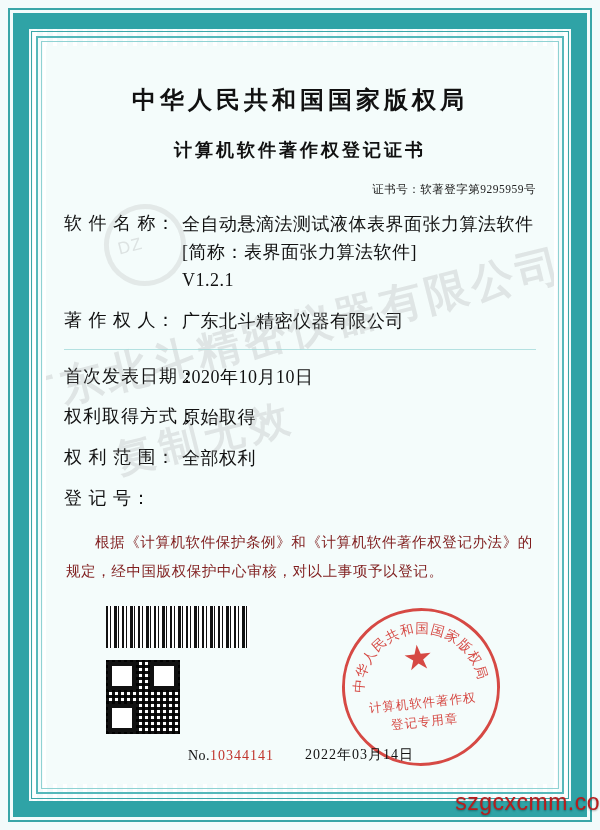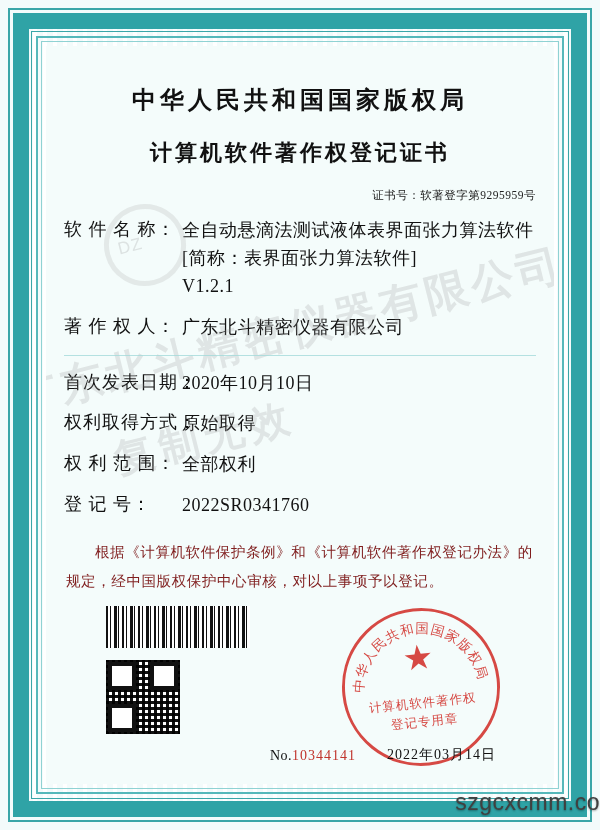--- a/index.html
+++ b/index.html
@@ -123,21 +123,21 @@
     margin-top: 38px;
     font-size: 24px;
     letter-spacing: 4px;
     color: #111;
     font-family: "Liberation Serif", serif;
     font-weight: bold;
   }
   .title2 {
     text-align: center;
     margin-top: 22px;
-    font-size: 22px;
+    font-size: 18px;
     letter-spacing: 3px;
     color: #111;
     font-weight: bold;
   }
   .cert-no {
     text-align: right;
     margin-top: 20px;
     padding-right: 18px;
     font-size: 11.5px;
     color: #222;
@@ -280,21 +280,21 @@
   .seal-l1 { top: 84px; }
   .seal-l2 { top: 103px; }
 
   
   .footer {
     position: absolute;
     left: 60px;
     right: 40px;
     top: 700px;
     display: flex;
-    justify-content: flex-end;
+    justify-content: center;
     align-items: flex-end;
     font-size: 14px;
     color: #111;
     gap: 31px;
   }
   .footer .no {
     letter-spacing: 0.5px;
   }
   .footer .no .num {
     color: #c0342c;
@@ -305,21 +305,21 @@
     padding-right: 18px;
   }
 
   
   .site-wm {
     position: absolute;
     right: 0px;
     bottom: 14px;
     font-family: "Liberation Sans", sans-serif;
     font-size: 23px;
-    color: #404040;
+    color: #b91c1c;
     text-shadow: 0 1px 2px rgba(0,0,0,0.35);
     letter-spacing: 0.5px;
   }
 </style>
 </head>
 <body>
 
 <div class="cert">
 
   <div class="border-outer"></div>
@@ -373,21 +373,20 @@
       <div class="row">
         <div class="label">权利取得方式：</div>
         <div class="value">原始取得</div>
       </div>
       <div class="row">
         <div class="label">权 利 范 围：</div>
         <div class="value">全部权利</div>
       </div>
       <div class="row">
         <div class="label">登 记 号：</div>
-        <div class="value">2022SR0341760</div>
       </div>
     </div>
 
     <div class="para">
       <span>根据《计算机软件保护条例》和《计算机软件著作权登记办法》的</span>
       <span>规定，经中国版权保护中心审核，对以上事项予以登记。</span>
     </div>
 
     <div class="codes">
       <div class="barcode"></div>

